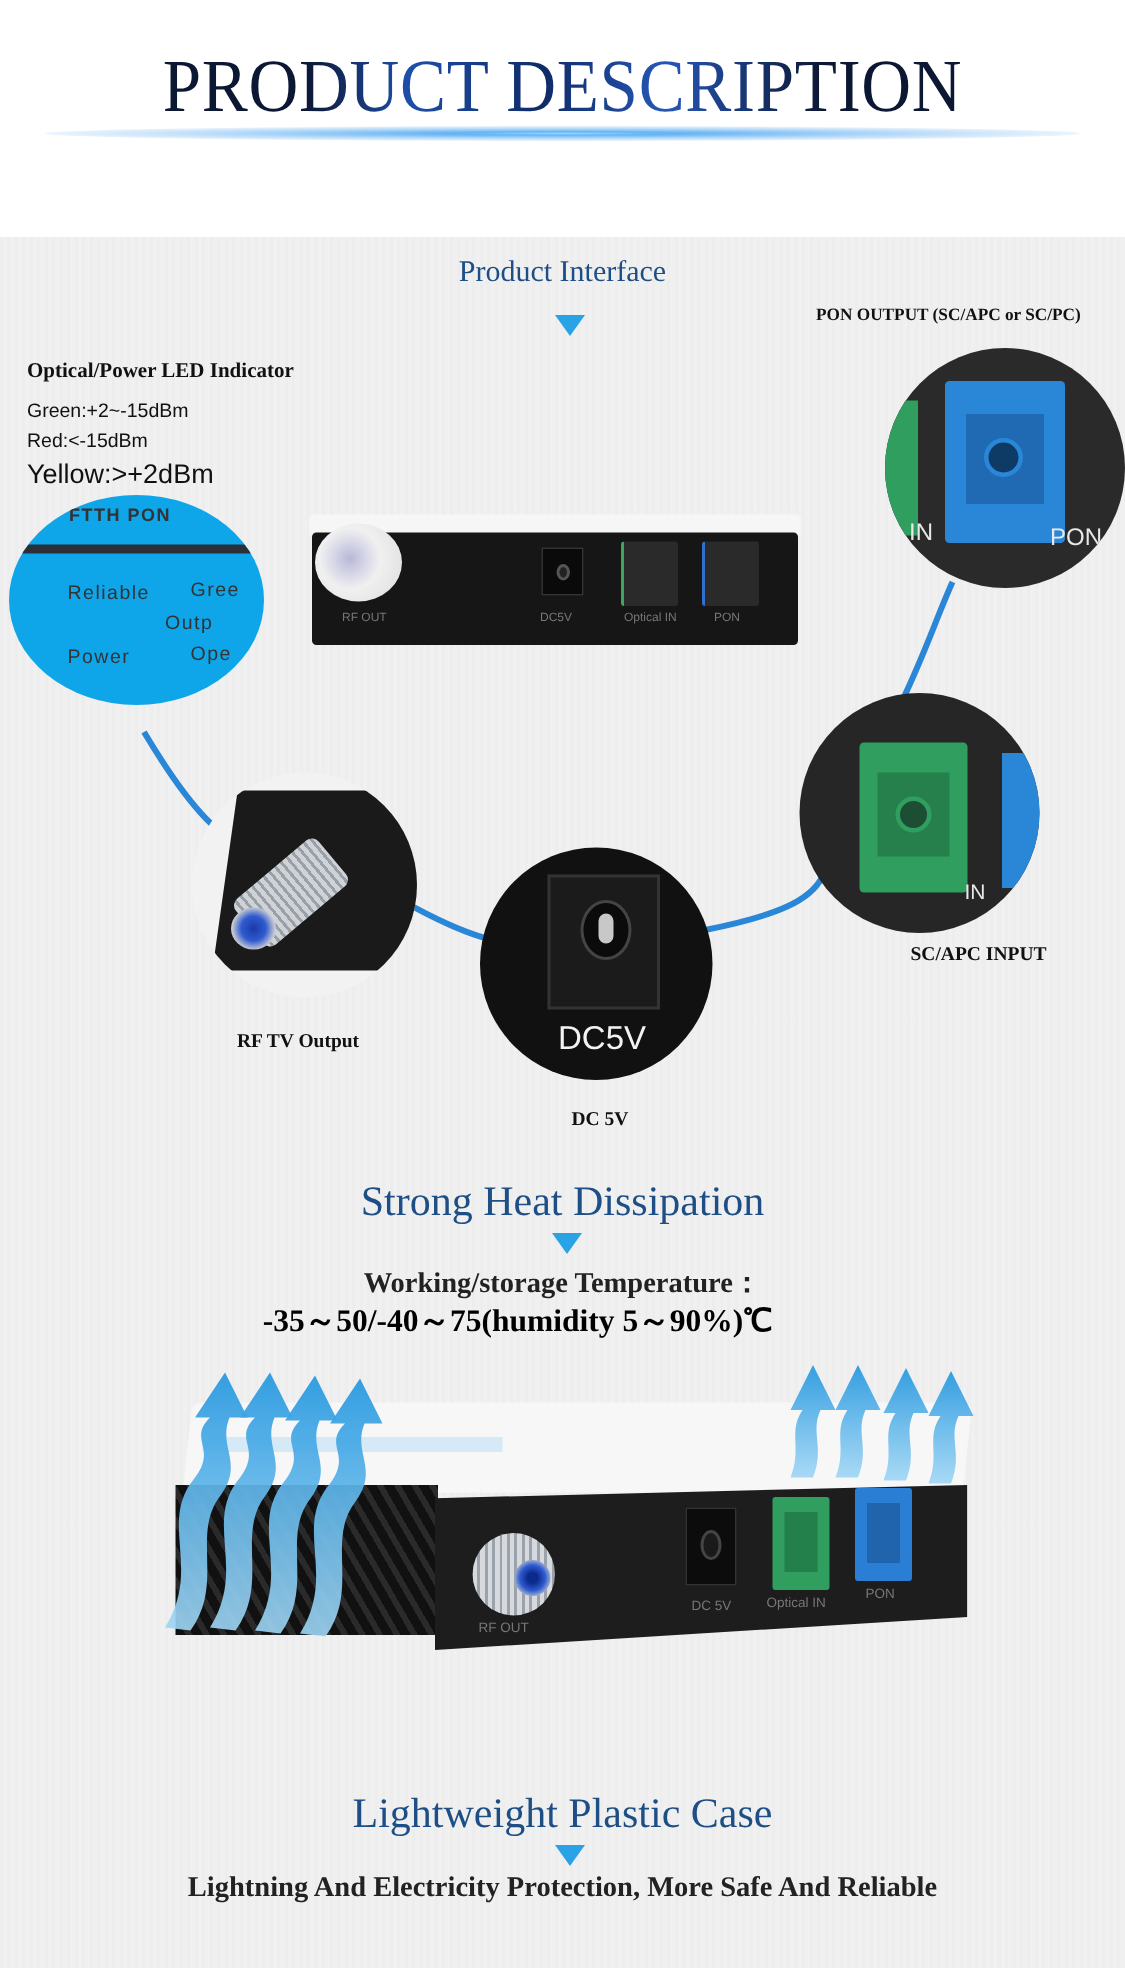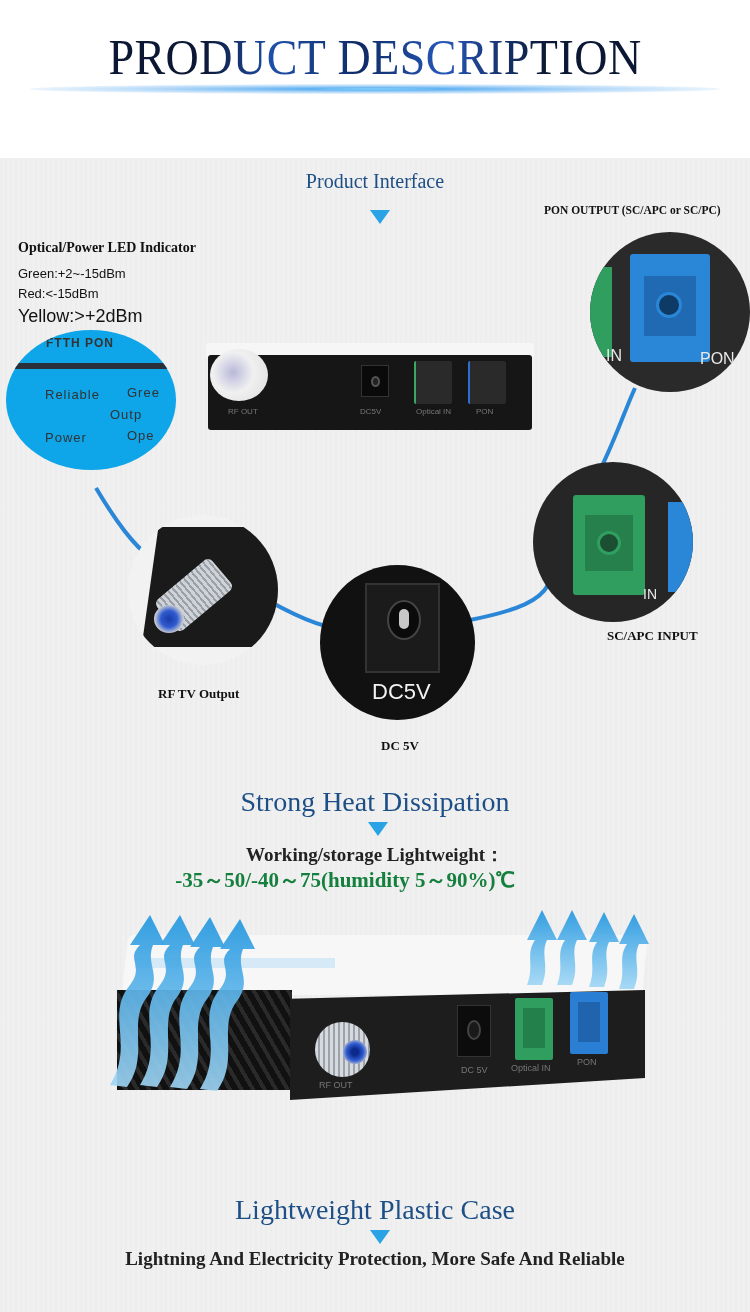--- a/index.html
+++ b/index.html
@@ -140,22 +140,22 @@
   <div style="position:absolute; left:45px; top:18px; width:75px; height:90px; background:#1b1b1b; border:2px solid #333;">
     <div style="position:absolute; left:20px; top:15px; width:34px; height:40px; border-radius:50%; background:#0b0b0b; border:2px solid #444;"></div>
     <div style="position:absolute; left:32px; top:24px; width:10px; height:20px; border-radius:5px; background:#c8c8c8;"></div>
   </div>
   <div class="sans" style="left:52px; top:114px; font-size:22px; color:#f2f2f2;">DC5V</div>
 </div>
 <div class="dark" style="left:381px; top:738px; font-size:13px;">DC 5V</div>
 
 <div class="section-title" style="top:786px; font-size:28px;">Strong Heat Dissipation</div>
 <div class="arrow-down" style="left:368px; top:822px;"></div>
-<div class="dark" style="left:0; width:750px; text-align:center; top:842px; font-size:19px; color:#222;">Working/storage Lightweight：</div>
-<div class="dark" style="left:0; width:690px; text-align:center; top:866px; font-size:21px; color:#15803d;">-35～50/-40～75(humidity 5～90%)℃</div>
+<div class="dark" style="left:0; width:750px; text-align:center; top:842px; font-size:19px; color:#222;">Working/storage Temperature：</div>
+<div class="dark" style="left:0; width:690px; text-align:center; top:866px; font-size:21px; color:#000000;">-35～50/-40～75(humidity 5～90%)℃</div>
 
 <div class="heat-device" style="left:115px; top:930px; width:530px; height:170px;">
   <div style="position:absolute; left:10px; top:5px; width:520px; height:60px; background:#f7f7f7; border-radius:6px; transform:skewX(-6deg);"></div>
   <div style="position:absolute; left:20px; top:28px; width:200px; height:10px; background:#bfe0f5; opacity:0.6;"></div>
   <div style="position:absolute; left:2px; top:60px; width:175px; height:100px; background:repeating-linear-gradient(60deg,#111 0 6px,#2a2a2a 6px 10px);"></div>
   <div style="position:absolute; left:175px; top:60px; width:355px; height:110px; background:#1d1d1d; clip-path:polygon(0 8%,100% 0,100% 80%,0 100%);"></div>
   <div style="position:absolute; left:200px; top:92px; width:55px; height:55px; border-radius:50%; background:repeating-linear-gradient(90deg,#d6d9de 0 3px,#9ca2aa 3px 5px);">
     <div style="position:absolute; left:28px; top:18px; width:24px; height:24px; border-radius:50%; background:radial-gradient(circle,#0c2a8c 20%,#2f5bd0 50%,#c9ccd2 80%);"></div>
   </div>
   <div class="port-label" style="left:204px; top:150px; font-size:9px; color:#777;">RF OUT</div>

